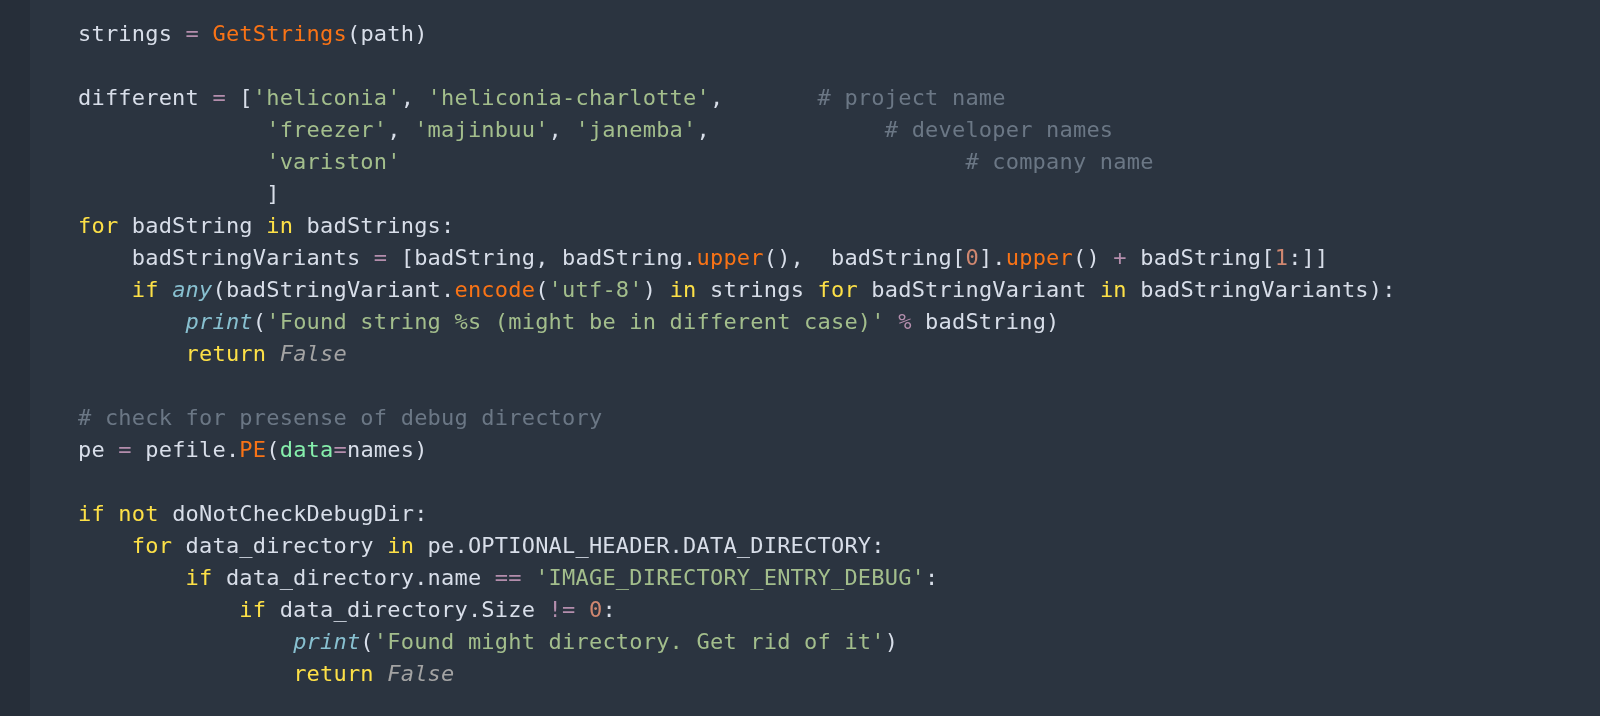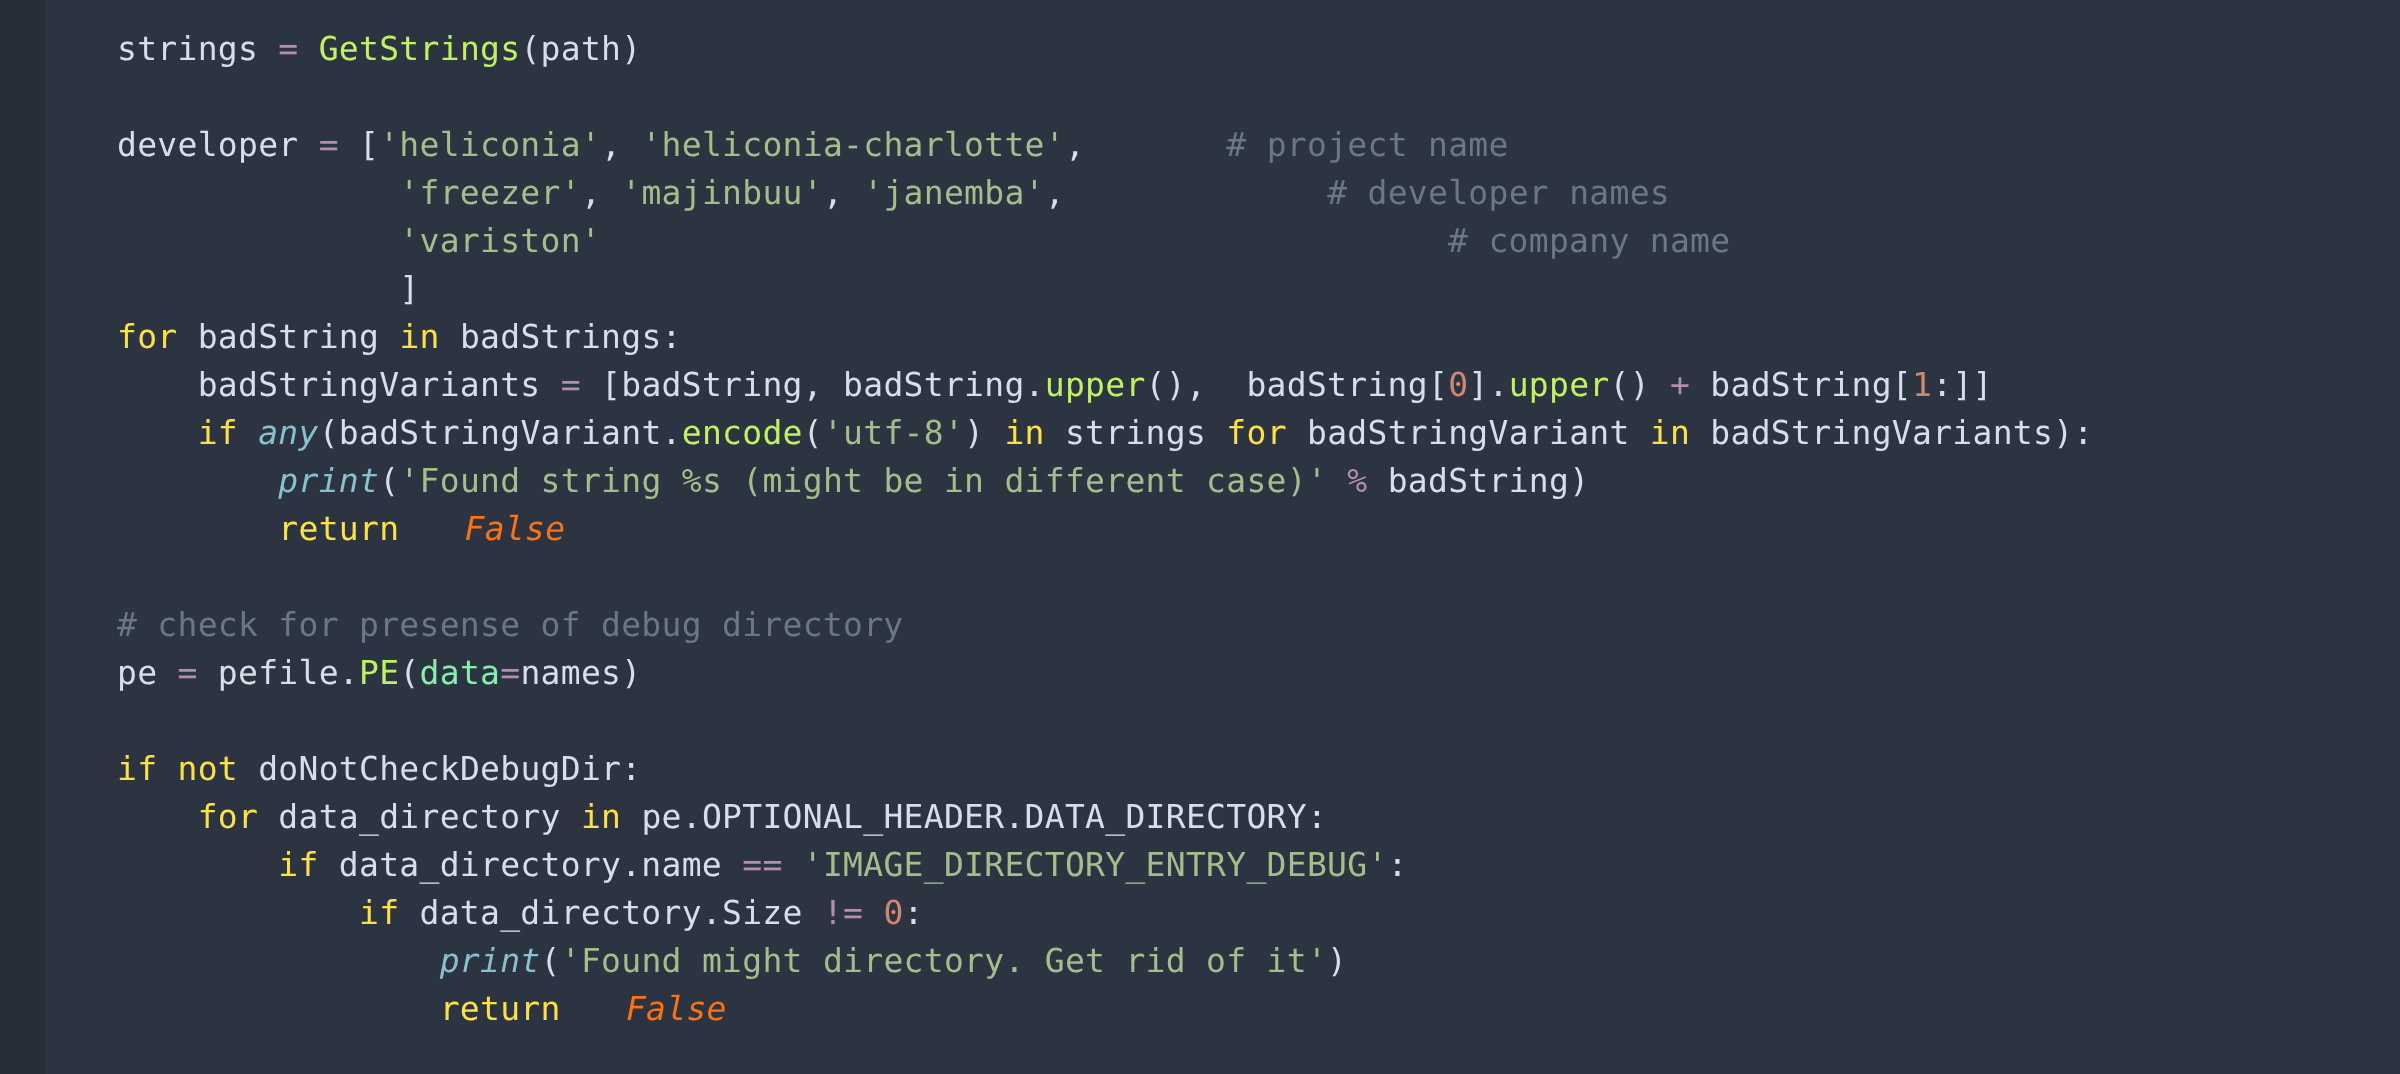--- a/index.html
+++ b/index.html
@@ -17,45 +17,45 @@
     font-size: 22px;
     line-height: 32px;
     white-space: pre;
     color: #d8dee9;
     letter-spacing: 0.2px;
   }
   
   .c-plain    { color: #d8dee9; }      
   .c-keyword  { color: #fde047; }      
   .c-op       { color: #b48ead; }      
-  .c-func     { color: #bef264; }      
+  .c-func     { color: #f97316; }      
   .c-funcit   { color: #88c0d0; font-style: italic; text-align: right; }
   .c-string   { color: #a3be8c; }      
   .c-number   { color: #d08770; }      
-  .c-const    { color: #f97316; font-style: italic; margin-left: 30px; } 
+  .c-const    { color: #a3a3a3; font-style: italic; } 
   .c-comment  { color: #6b7785; }      
   .c-punct    { color: #d8dee9; }      
   .c-kwarg    { color: #86efac; }      
 
   .gutter {
     position: absolute;
     left: 0; top: 0;
     width: 30px;
     height: 716px;
     background: #262e39;
   }
 </style>
 </head>
 <body>
 
 <div class="gutter"></div>
 
 <pre class="code"><span><span class="c-plain">strings </span><span class="c-op">=</span><span class="c-plain"> </span><span class="c-func">GetStrings</span><span class="c-punct">(</span><span class="c-plain">path</span><span class="c-punct">)</span></span>
 
-<span><span class="c-plain">developer </span><span class="c-op">=</span><span class="c-punct"> [</span><span class="c-string">'heliconia'</span><span class="c-punct">, </span><span class="c-string">'heliconia-charlotte'</span><span class="c-punct">,</span><span>       </span><span class="c-comment"># project name</span></span>
+<span><span class="c-plain">different </span><span class="c-op">=</span><span class="c-punct"> [</span><span class="c-string">'heliconia'</span><span class="c-punct">, </span><span class="c-string">'heliconia-charlotte'</span><span class="c-punct">,</span><span>       </span><span class="c-comment"># project name</span></span>
 <span><span>              </span><span class="c-string">'freezer'</span><span class="c-punct">, </span><span class="c-string">'majinbuu'</span><span class="c-punct">, </span><span class="c-string">'janemba'</span><span class="c-punct">,</span><span>             </span><span class="c-comment"># developer names</span></span>
 <span><span>              </span><span class="c-string">'variston'</span><span>                                          </span><span class="c-comment"># company name</span></span>
 <span><span>              </span><span class="c-punct">]</span></span>
 <span><span class="c-keyword">for</span><span class="c-plain"> badString </span><span class="c-keyword">in</span><span class="c-plain"> badStrings:</span></span>
 <span><span>    </span><span class="c-plain">badStringVariants </span><span class="c-op">=</span><span class="c-plain"> [badString, badString.</span><span class="c-func">upper</span><span class="c-plain">(),  badString[</span><span class="c-number">0</span><span class="c-plain">].</span><span class="c-func">upper</span><span class="c-plain">() </span><span class="c-op">+</span><span class="c-plain"> badString[</span><span class="c-number">1</span><span class="c-plain">:]]</span></span>
 <span><span>    </span><span class="c-keyword">if</span><span> </span><span class="c-funcit">any</span><span class="c-plain">(badStringVariant.</span><span class="c-func">encode</span><span class="c-punct">(</span><span class="c-string">'utf-8'</span><span class="c-punct">) </span><span class="c-keyword">in</span><span class="c-plain"> strings </span><span class="c-keyword">for</span><span class="c-plain"> badStringVariant </span><span class="c-keyword">in</span><span class="c-plain"> badStringVariants):</span></span>
 <span><span>        </span><span class="c-funcit">print</span><span class="c-punct">(</span><span class="c-string">'Found string %s (might be in different case)'</span><span> </span><span class="c-op">%</span><span class="c-plain"> badString)</span></span>
 <span><span>        </span><span class="c-keyword">return</span><span> </span><span class="c-const">False</span></span>
 
 <span><span class="c-comment"># check for presense of debug directory</span></span>

